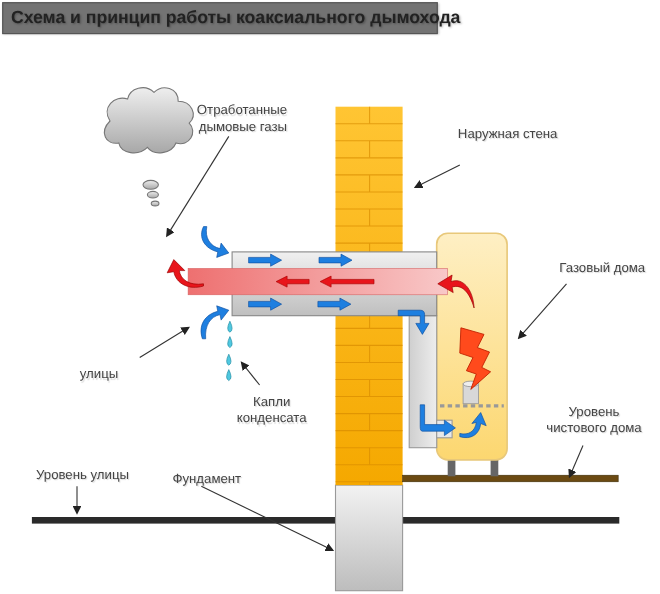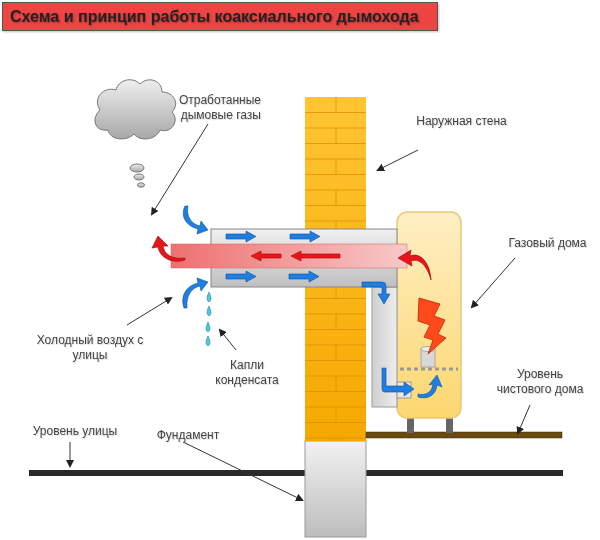--- a/index.html
+++ b/index.html
@@ -1,19 +1,19 @@
 <!DOCTYPE html>
 <html><head>
 <meta charset="utf-8">
 <style>
   html, body { margin:0; padding:0; background:#ffffff; }
   body { width:600px; height:540px; position:relative; overflow:hidden; font-family:"Liberation Sans", sans-serif; }
   .title-box {
-    position:absolute; left:2px; top:2px; width:436px; height:29px;
-    border:1px solid #555; background:#ef4444; box-sizing:border-box;
+    position:absolute; left:2px; top:2px; width:396px; height:29px;
+    border:1px solid #555; background:#737373; box-sizing:border-box;
     box-shadow: 1px 1px 2px rgba(0,0,0,0.25);
   }
   .title-text {
     position:absolute; left:7px; top:5px; font-size:16px; font-weight:bold; color:#222;
     text-shadow: 1px 1px 2px rgba(0,0,0,0.3); white-space:nowrap;
   }
   svg.diagram { position:absolute; left:0; top:0; }
   .lbl { position:absolute; font-size:12px; color:#444; text-align:center; line-height:15px; white-space:nowrap; text-shadow: 1px 1px 1px rgba(0,0,0,0.15); }
 </style>
 </head>
@@ -181,21 +181,20 @@
   <div>Отработанные</div>
   <div>дымовые газы</div>
 </div>
 <div class="lbl" style="left:404px; top:114px; width:115px;">
   <div>Наружная стена</div>
 </div>
 <div class="lbl" style="left:500px; top:236px; width:95px;">
   <div>Газовый дома</div>
 </div>
 <div class="lbl" style="left:30px; top:333px; width:120px;">
-  <div>Холодный воздух с</div>
   <div>улицы</div>
 </div>
 <div class="lbl" style="left:212px; top:358px; width:70px;">
   <div>Капли</div>
   <div>конденсата</div>
 </div>
 <div class="lbl" style="left:490px; top:367px; width:100px;">
   <div>Уровень</div>
   <div>чистового дома</div>
 </div>

